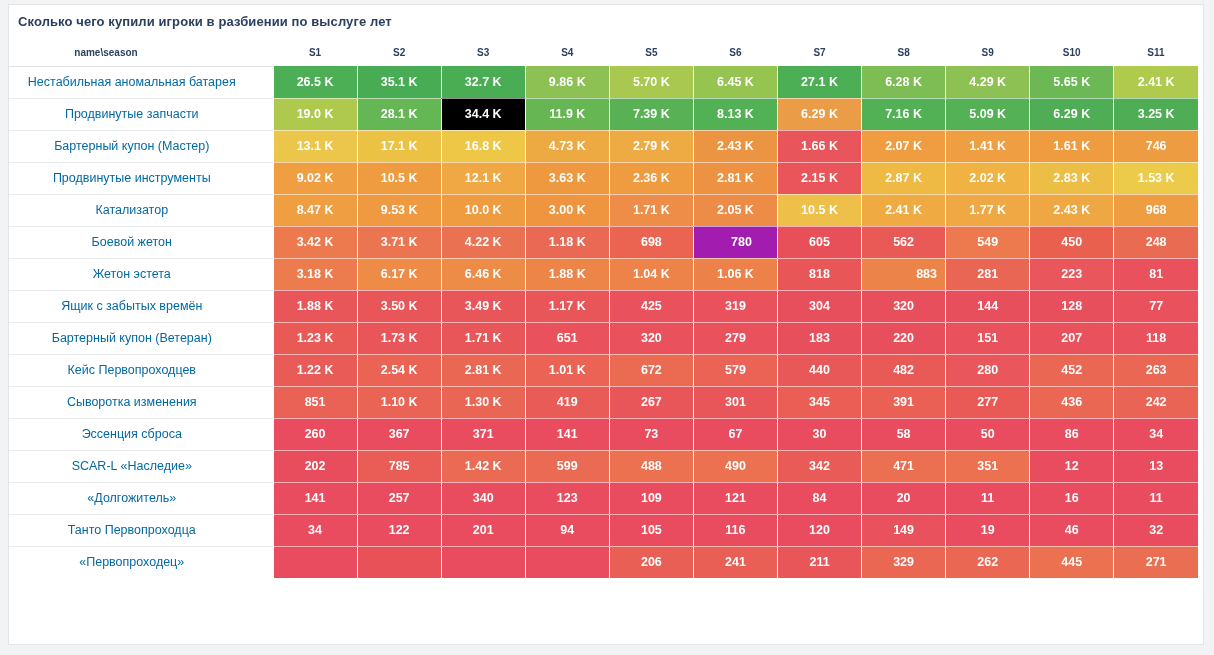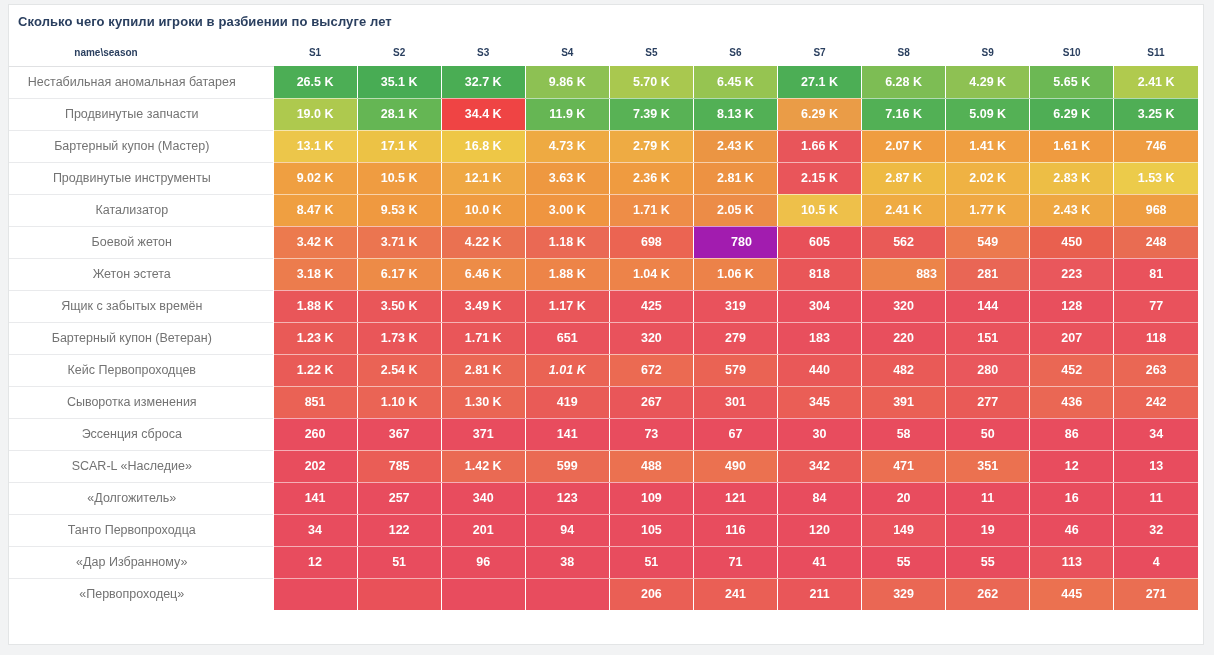--- a/index.html
+++ b/index.html
@@ -67,21 +67,21 @@
 
   tbody td {
     height: 32px;
     padding: 0;
     font-size: 12.5px;
     vertical-align: middle;
     border: none;
   }
 
   tbody td.rowlabel {
-    color: #737373;
+    color: #0369a1;
     background: #ffffff;
     text-align: center;
     padding-right: 18px;
     box-sizing: border-box;
     border-top: 1px solid #e9eaec;
     font-weight: normal;
     white-space: nowrap;
   }
 
   tbody tr:first-child td.rowlabel { border-top: 1px solid #e0e1e3; }
@@ -148,21 +148,21 @@
           <td class="cell" style="background-color: rgb(76, 174, 85);">27.1 K</td>
           <td class="cell" style="background-color: rgb(125, 189, 84);">6.28 K</td>
           <td class="cell" style="background-color: rgb(142, 193, 83);">4.29 K</td>
           <td class="cell" style="background-color: rgb(108, 184, 84);">5.65 K</td>
           <td class="cell" style="background-color: rgb(176, 202, 78);">2.41 K</td>
         </tr>
         <tr>
           <td class="rowlabel">Продвинутые запчасти</td>
           <td class="cell" style="background-color: rgb(174, 201, 78);">19.0 K</td>
           <td class="cell" style="background-color: rgb(101, 182, 84);">28.1 K</td>
-          <td class="cell" style="background-color: #ef4444;">34.4 K</td>
+          <td class="cell" style="background-color: #000000;">34.4 K</td>
           <td class="cell" style="background-color: rgb(102, 182, 84);">11.9 K</td>
           <td class="cell" style="background-color: rgb(88, 178, 85);">7.39 K</td>
           <td class="cell" style="background-color: rgb(82, 176, 85);">8.13 K</td>
           <td class="cell" style="background-color: rgb(234, 156, 71);">6.29 K</td>
           <td class="cell" style="background-color: rgb(82, 176, 85);">7.16 K</td>
           <td class="cell" style="background-color: rgb(84, 177, 85);">5.09 K</td>
           <td class="cell" style="background-color: rgb(79, 174, 85);">6.29 K</td>
           <td class="cell" style="background-color: rgb(79, 174, 85);">3.25 K</td>
         </tr>
         <tr>
@@ -261,21 +261,21 @@
           <td class="cell" style="background-color: rgb(232, 79, 93);">220</td>
           <td class="cell" style="background-color: rgb(233, 82, 92);">151</td>
           <td class="cell" style="background-color: rgb(233, 82, 92);">207</td>
           <td class="cell" style="background-color: rgb(233, 82, 92);">118</td>
         </tr>
         <tr>
           <td class="rowlabel">Кейс Первопроходцев</td>
           <td class="cell" style="background-color: rgb(233, 91, 87);">1.22 K</td>
           <td class="cell" style="background-color: rgb(234, 99, 85);">2.54 K</td>
           <td class="cell" style="background-color: rgb(234, 103, 84);">2.81 K</td>
-          <td class="cell" style="background-color: rgb(234, 99, 84); font-style: italic;">1.01 K</td>
+          <td class="cell" style="background-color: rgb(234, 99, 84);">1.01 K</td>
           <td class="cell" style="background-color: rgb(235, 106, 82);">672</td>
           <td class="cell" style="background-color: rgb(234, 99, 84);">579</td>
           <td class="cell" style="background-color: rgb(233, 88, 88);">440</td>
           <td class="cell" style="background-color: rgb(233, 90, 87);">482</td>
           <td class="cell" style="background-color: rgb(233, 87, 92);">280</td>
           <td class="cell" style="background-color: rgb(234, 103, 84);">452</td>
           <td class="cell" style="background-color: rgb(234, 103, 84);">263</td>
         </tr>
         <tr>
           <td class="rowlabel">Сыворотка изменения</td>
@@ -341,34 +341,20 @@
           <td class="cell" style="background-color: rgb(232, 76, 94);">94</td>
           <td class="cell" style="background-color: rgb(232, 76, 94);">105</td>
           <td class="cell" style="background-color: rgb(232, 76, 94);">116</td>
           <td class="cell" style="background-color: rgb(232, 76, 94);">120</td>
           <td class="cell" style="background-color: rgb(233, 82, 92);">149</td>
           <td class="cell" style="background-color: rgb(232, 76, 94);">19</td>
           <td class="cell" style="background-color: rgb(232, 76, 94);">46</td>
           <td class="cell" style="background-color: rgb(232, 76, 94);">32</td>
         </tr>
         <tr>
-          <td class="rowlabel">«Дар Избранному»</td>
-          <td class="cell" style="background-color: rgb(232, 76, 94);">12</td>
-          <td class="cell" style="background-color: rgb(232, 76, 94);">51</td>
-          <td class="cell" style="background-color: rgb(232, 76, 94);">96</td>
-          <td class="cell" style="background-color: rgb(232, 76, 94);">38</td>
-          <td class="cell" style="background-color: rgb(232, 76, 94);">51</td>
-          <td class="cell" style="background-color: rgb(232, 76, 94);">71</td>
-          <td class="cell" style="background-color: rgb(232, 76, 94);">41</td>
-          <td class="cell" style="background-color: rgb(232, 76, 94);">55</td>
-          <td class="cell" style="background-color: rgb(232, 76, 94);">55</td>
-          <td class="cell" style="background-color: rgb(233, 82, 92);">113</td>
-          <td class="cell" style="background-color: rgb(232, 76, 94);">4</td>
-        </tr>
-        <tr>
           <td class="rowlabel">«Первопроходец»</td>
           <td class="cell empty" style="background-color: rgb(232, 76, 94);"></td>
           <td class="cell empty" style="background-color: rgb(233, 81, 89);"></td>
           <td class="cell empty" style="background-color: rgb(232, 76, 94);"></td>
           <td class="cell empty" style="background-color: rgb(232, 76, 94);"></td>
           <td class="cell" style="background-color: rgb(234, 95, 85);">206</td>
           <td class="cell" style="background-color: rgb(234, 95, 85);">241</td>
           <td class="cell" style="background-color: rgb(233, 86, 89); margin-top: 19px;">211</td>
           <td class="cell" style="background-color: rgb(234, 103, 84);">329</td>
           <td class="cell" style="background-color: rgb(234, 103, 84);">262</td>

